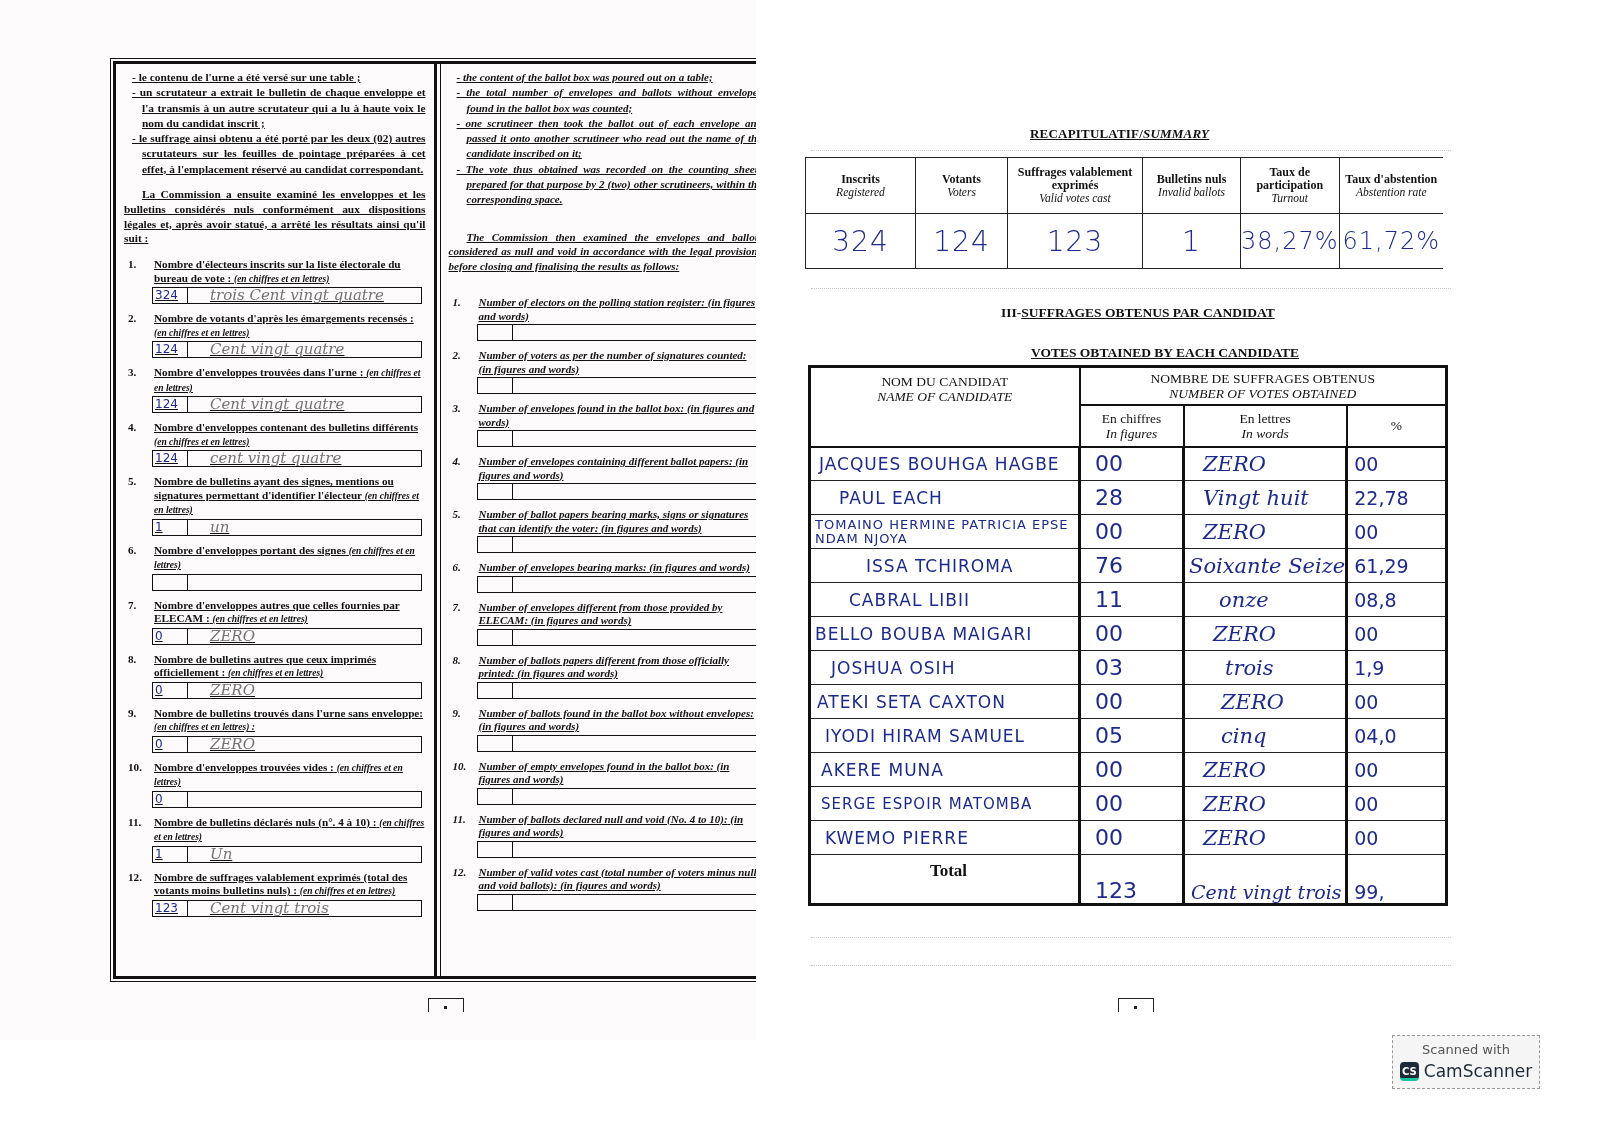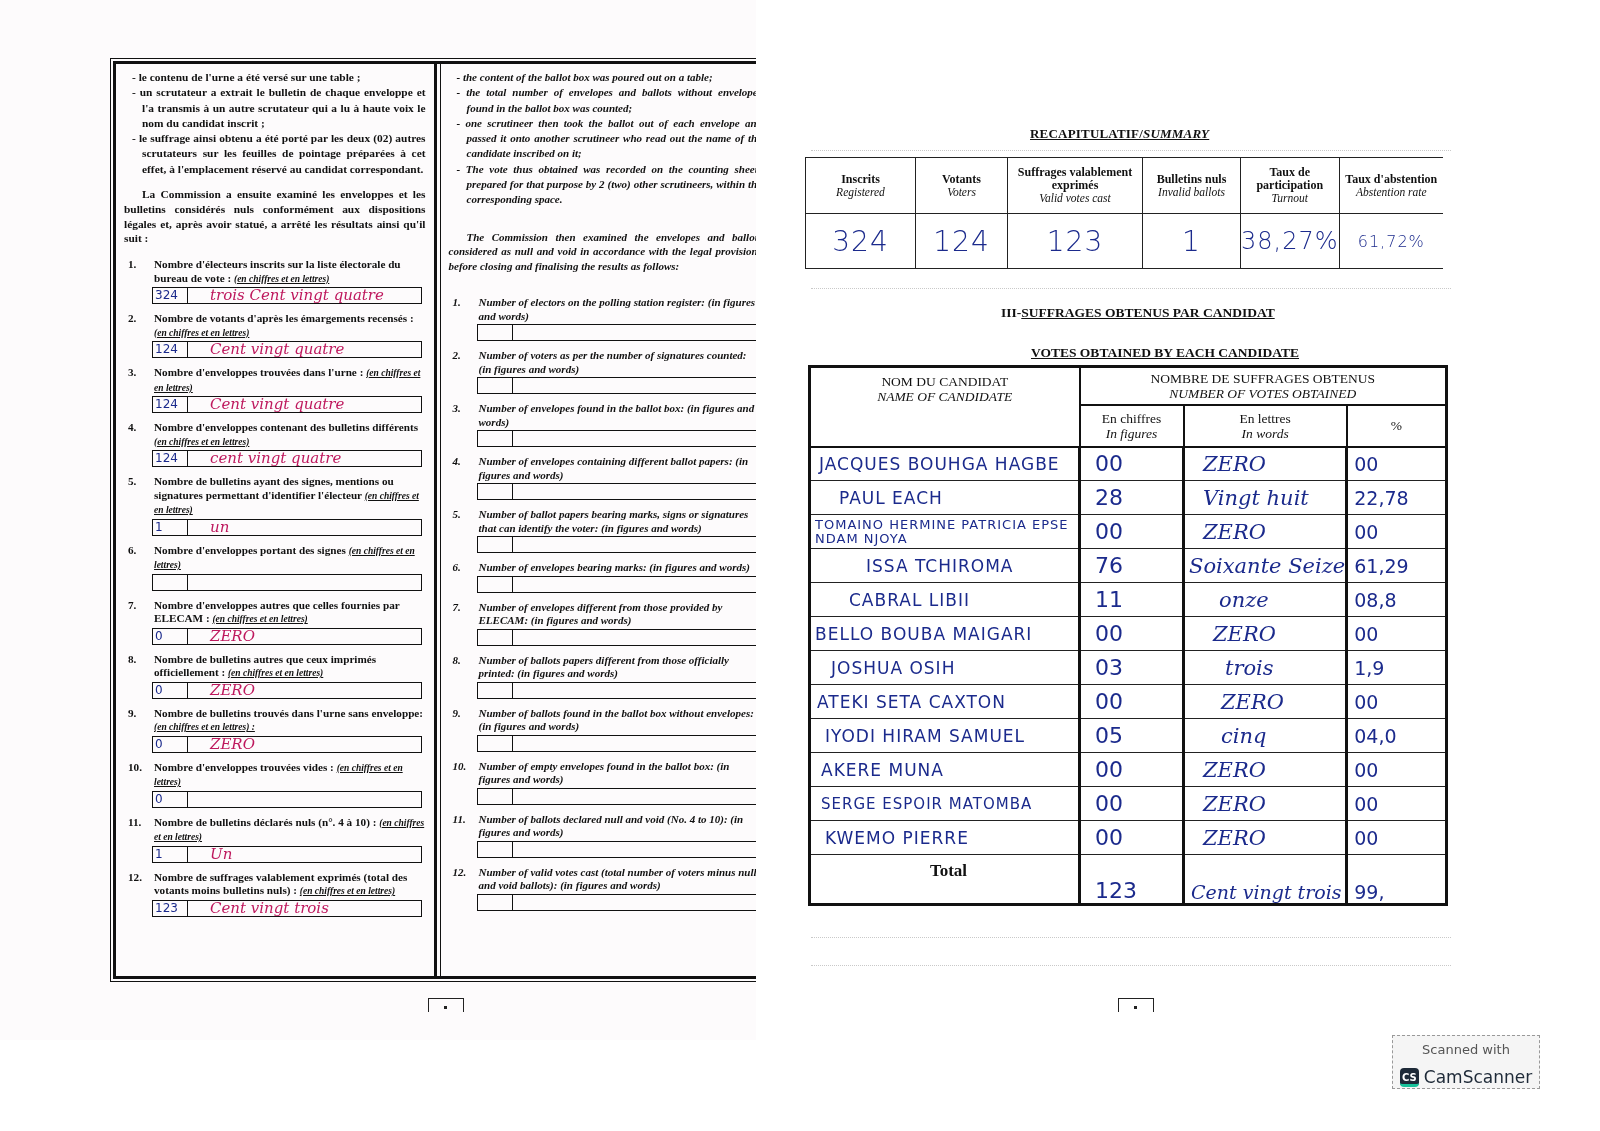--- a/index.html
+++ b/index.html
@@ -2,40 +2,40 @@
 <html><head>
 <meta charset="utf-8">
 <style>
   * { box-sizing: border-box; margin: 0; padding: 0; }
   html, body { width: 1600px; height: 1131px; background: #ffffff; overflow: hidden; }
   body { position: relative; font-family: "Liberation Serif", serif; color: #111; }
 
   
   .left-page { position: absolute; left: 0; top: 0; width: 800px; height: 1040px; background: #fdfbfc; }
   .left-form { position: absolute; left: 113px; top: 61px; width: 660px; height: 918px;
-    border: 3px solid #111; outline: 1px solid #111; outline-offset: 2px; display: flex; }
+    border: 3px solid #111; outline: 1px solid #111; outline-offset: 2px; display: flex; text-decoration: underline; }
   .col { position: relative; height: 100%; padding: 6px 8px 0 8px; }
   .col-fr { width: 322px; border-right: 3px solid #111; }
   .col-en { width: 332px; border-left: 1px solid #111; margin-left: 3px; }
 
   .bullets { font-family: "Liberation Serif", serif; font-weight: bold; font-size: 11.4px; line-height: 15.3px; }
   .bullet { padding-left: 18px; text-indent: -10px; text-align: justify; }
   .col-en .bullets { font-style: italic; font-size: 11px; }
   .intro { font-weight: bold; font-size: 11.4px; line-height: 14.8px; text-align: justify; margin-top: 10px; text-indent: 18px; }
   .col-en .intro { font-style: italic; font-size: 11px; }
 
   .items { margin-top: 12px; }
   .item { position: relative; margin-bottom: 0; }
   .item-label { font-weight: bold; font-size: 11.2px; line-height: 13.5px; padding-left: 30px; position: relative; }
   .col-en .item-label { font-style: italic; font-size: 11px; }
   .item-num { position: absolute; left: 4px; top: 0; }
   .item-label em { font-style: italic; font-size: 9.5px; text-decoration: underline; }
   .answer-box { position: relative; height: 17px; border: 1.5px solid #111; margin: 1px 4px 0 28px; display: flex; }
   .answer-fig { width: 35px; border-right: 1.5px solid #111; font-family: "DejaVu Sans", sans-serif; font-size: 12px; color: #1b2a8c; padding-left: 2px; line-height: 15px; }
-  .answer-words { flex: 1; font-family: "DejaVu Serif", serif; font-style: italic; font-size: 15px; color: #be185d; line-height: 14px; padding-left: 22px; white-space: nowrap; overflow: visible; }
+  .answer-words { flex: 1; font-family: "DejaVu Serif", serif; font-style: italic; font-size: 15px; color: #737373; line-height: 14px; padding-left: 22px; white-space: nowrap; overflow: visible; }
   .spacer-8 { height: 8px; }
 
   .page-mark { position: absolute; width: 36px; height: 14px; border: 1.5px solid #222; border-bottom: none; }
   .page-mark::after { content: ""; position: absolute; left: 15px; top: 7px; width: 3px; height: 3px; background: #222; }
   .crosshair { position: absolute; left: 784px; top: 8px; width: 18px; height: 24px; }
   .crosshair::before { content: ""; position: absolute; left: 8px; top: 0; width: 1px; height: 24px; background: #333; }
   .crosshair::after { content: ""; position: absolute; left: 0; top: 12px; width: 18px; height: 1px; background: #333; }
   .binding-clip { position: absolute; left: 782px; width: 8px; height: 28px; border: 1px solid #555; border-radius: 3px; background: #ddd; }
 
   
@@ -59,21 +59,21 @@
   .cand-table th .en { display: block; font-style: italic; }
   .cand-table td { border: 1.2px solid #222; height: 34px; font-family: "DejaVu Sans", sans-serif; color: #1b2a8c; white-space: nowrap; overflow: hidden; }
   .cand-table td.name { font-size: 17px; padding-left: 8px; letter-spacing: 1px; border-right: 3px solid #111; }
   .cand-table td.fig { font-size: 22px; text-align: left; padding-left: 14px; border-right: 3px solid #111; }
   .cand-table td.words { font-family: "DejaVu Serif", serif; font-style: italic; font-size: 21px; padding-left: 18px; border-right: 3px solid #111; }
   .cand-table td.pct { font-size: 19px; padding-left: 6px; }
   .cand-table tr.total td.name { font-family: "Liberation Serif", serif; color: #111; font-weight: bold; font-size: 17px; text-align: center; letter-spacing: 0; }
 
   .watermark { position: absolute; left: 1392px; top: 1035px; width: 148px; height: 54px; border: 1.5px dashed #999; background: #f5f5f5; text-align: center; font-family: "DejaVu Sans", sans-serif; }
   .wm-line1 { font-size: 13px; color: #555; margin-top: 6px; }
-  .wm-line2 { display: flex; align-items: center; justify-content: center; gap: 5px; margin-top: 10px; }
+  .wm-line2 { display: flex; align-items: center; justify-content: center; gap: 5px; margin-top: 4px; }
   .wm-logo { width: 19px; height: 19px; border-radius: 4px; background: #1e2a38; color: #fff; font-size: 10px; font-weight: bold; line-height: 19px; border-bottom: 3px solid #19c39b; }
   .wm-brand { font-size: 17px; color: #1e2a38; font-weight: 500; }
 </style>
 </head>
 <body>
 
 <div class="left-page">
   <div class="left-form">
 
     <div class="col col-fr">
@@ -318,21 +318,21 @@
       <th style="width:98px"><span>Bulletins nuls</span><span class="en">Invalid ballots</span></th>
       <th style="width:96px"><span>Taux de participation</span><span class="en">Turnout</span></th>
       <th style="width:104px; border-right:none"><span>Taux d'abstention</span><span class="en">Abstention rate</span></th>
     </tr>
     <tr>
       <td>324</td>
       <td>124</td>
       <td>123</td>
       <td>1</td>
       <td style="font-size:24px">38,27%</td>
-      <td style="font-size:16px; border-right:none">61,72%</td>
+      <td style="font-size:24px; border-right:none">61,72%</td>
     </tr>
   </tbody>
     </table>
 
   <div class="section-title">
     <span class="fr"><span>III-</span><u>SUFFRAGES OBTENUS PAR CANDIDAT</u></span>
     <span class="en">VOTES OBTAINED BY EACH CANDIDATE</span>
   </div>
 
   <table class="cand-table">

